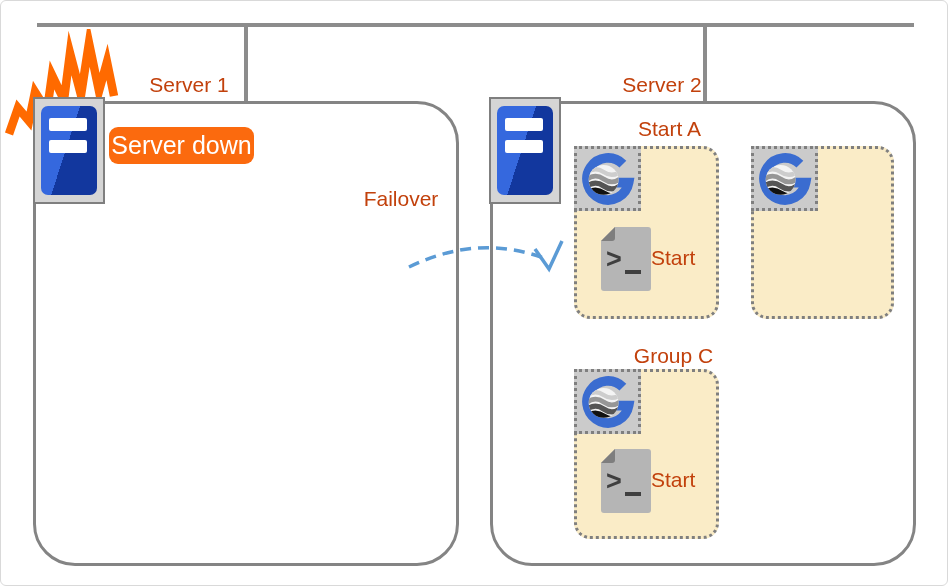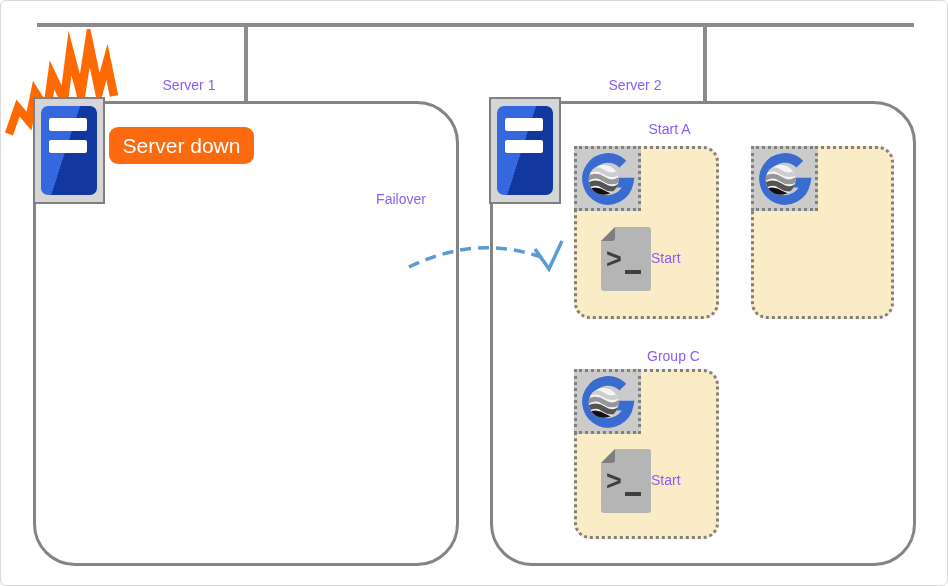--- a/index.html
+++ b/index.html
@@ -9,37 +9,37 @@
   
   .bus-line{position:absolute;left:36px;top:22px;width:877px;height:4px;background:#8c8c8c;z-index:1;}
   .bus-drop{position:absolute;top:23px;width:4px;height:80px;background:#8c8c8c;z-index:1;}
   .drop-1{left:243px;} .drop-2{left:702px;}
 
   
   .server-box{position:absolute;top:100px;width:426px;height:465px;box-sizing:border-box;
               background:#ffffff;border:3px solid #848484;border-radius:42px;z-index:2;}
   .server-box-1{left:32px;} .server-box-2{left:489px;}
 
-  .diagram-label{position:absolute;color:#8b5cf6;font-size:14px;line-height:22px;text-align:center;z-index:4;}
+  .diagram-label{position:absolute;color:#c2410c;font-size:21px;line-height:22px;text-align:center;z-index:4;}
   .server-label-1{left:123px;top:73px;width:130px;}
-  .server-label-2{left:569px;top:73px;width:130px;}
+  .server-label-2{left:596px;top:73px;width:130px;}
   .failover-label{left:352px;top:187px;width:96px;}
 
   
   .server-icon{position:absolute;width:72px;height:107px;box-sizing:border-box;background:#d5d5d5;
                border:2px solid #7f7f7f;z-index:6;}
   .server-icon-1{left:32px;top:96px;} .server-icon-2{left:488px;top:96px;}
   .server-screen{position:absolute;left:6px;right:6px;top:7px;bottom:7px;border-radius:7px;
                  background:linear-gradient(108deg,#3568de 46%,#12379e 46%);}
   .server-slot{position:absolute;left:8px;width:38px;height:13px;background:#ffffff;border-radius:2px;}
   .slot-1{top:12px;} .slot-2{top:34px;}
 
   
   .status-badge{position:absolute;left:108px;top:126px;width:145px;height:37px;z-index:7;
-                background:#fb6a0e;border-radius:9px;color:#ffffff;font-size:21px;
+                background:#fb6a0e;border-radius:9px;color:#ffffff;font-size:25px;
                 display:flex;align-items:center;justify-content:center;}
 
   
   .overlay-svg{position:absolute;z-index:5;}
   .explosion-svg{left:0;top:28px;}
   .failover-svg{left:393px;top:224px;}
 
   
   .group-box{position:absolute;box-sizing:border-box;background:#faecc7;border:3px dotted #7f7f7f;
              border-radius:16px;z-index:3;}

